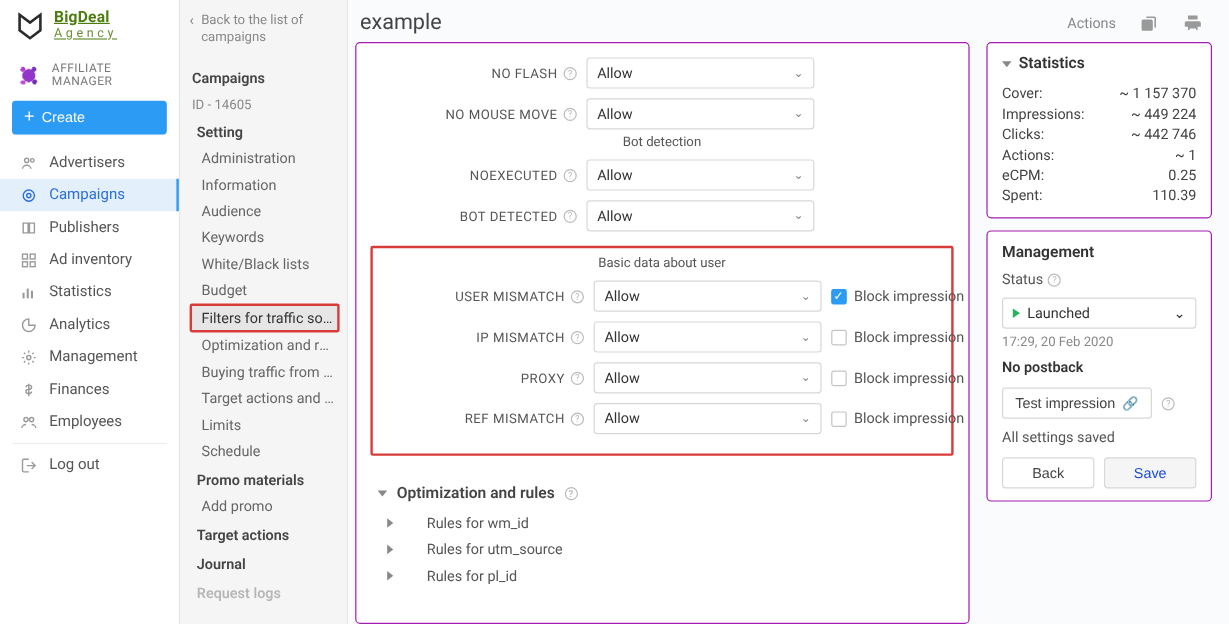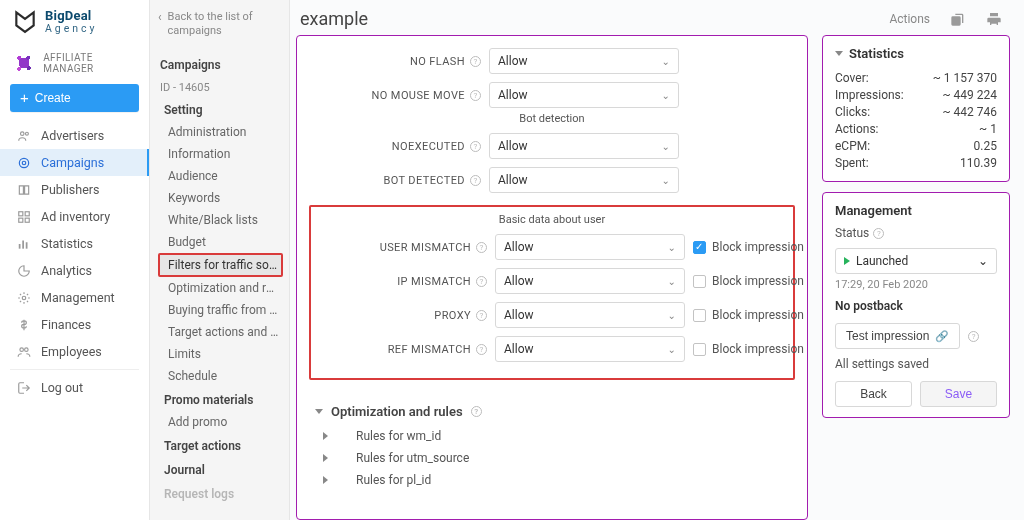--- a/index.html
+++ b/index.html
@@ -19,24 +19,25 @@
   .sidebar {
     width: 150px;
     border-right: 1px solid #e6e6e6;
     background: #fff;
     display: flex;
     flex-direction: column;
     flex-shrink: 0;
   }
   .brand {
     display: flex;
-    align-items: flex-end;
+    align-items: flex-start;
     gap: 7px;
     padding: 8px 10px 10px 12px;
-    color: #0c4a6e;
+    color: #4d7c0f;
+    text-decoration: underline;
   }
   .brand svg { flex-shrink: 0; }
   .brand-text { display: flex; flex-direction: column; line-height: 1; }
   .brand-text .b1 { font-weight: 700; font-size: 13px; letter-spacing: .2px; }
   .brand-text .b2 { font-size: 10.5px; letter-spacing: 3px; opacity: .85; margin-top: 2px; }
 
   .user-block {
     display: flex;
     align-items: center;
     gap: 7px;
@@ -328,21 +329,21 @@
     font-size: 12px;
     color: #444;
     padding: 0 10px;
     display: inline-flex; align-items: center; gap: 6px;
     cursor: pointer;
   }
   .link-icon::before { content: "🔗"; font-size: 11px; }
   .saved-msg { font-size: 12px; color: #555; padding: 8px 0 10px; }
   .btn-row { display: flex; gap: 8px; }
   .btn-row .btn-outline { flex: 1; justify-content: center; }
-  .btn-outline.disabled { color: #8b5cf6; background: #f5f5f5; cursor: default; }
+  .btn-outline.disabled { color: #1d4ed8; background: #f5f5f5; cursor: default; }
 </style>
 </head>
 <body>
 
 <aside class="sidebar">
   <div class="brand">
     <svg width="26" height="26" viewBox="0 0 24 24">
       <path d="M4 4 L12 10 L20 4 L20 16 L12 22 L4 16 Z" fill="none" stroke="#2b2b2b" stroke-width="2"></path>
     </svg>
     <div class="brand-text">

